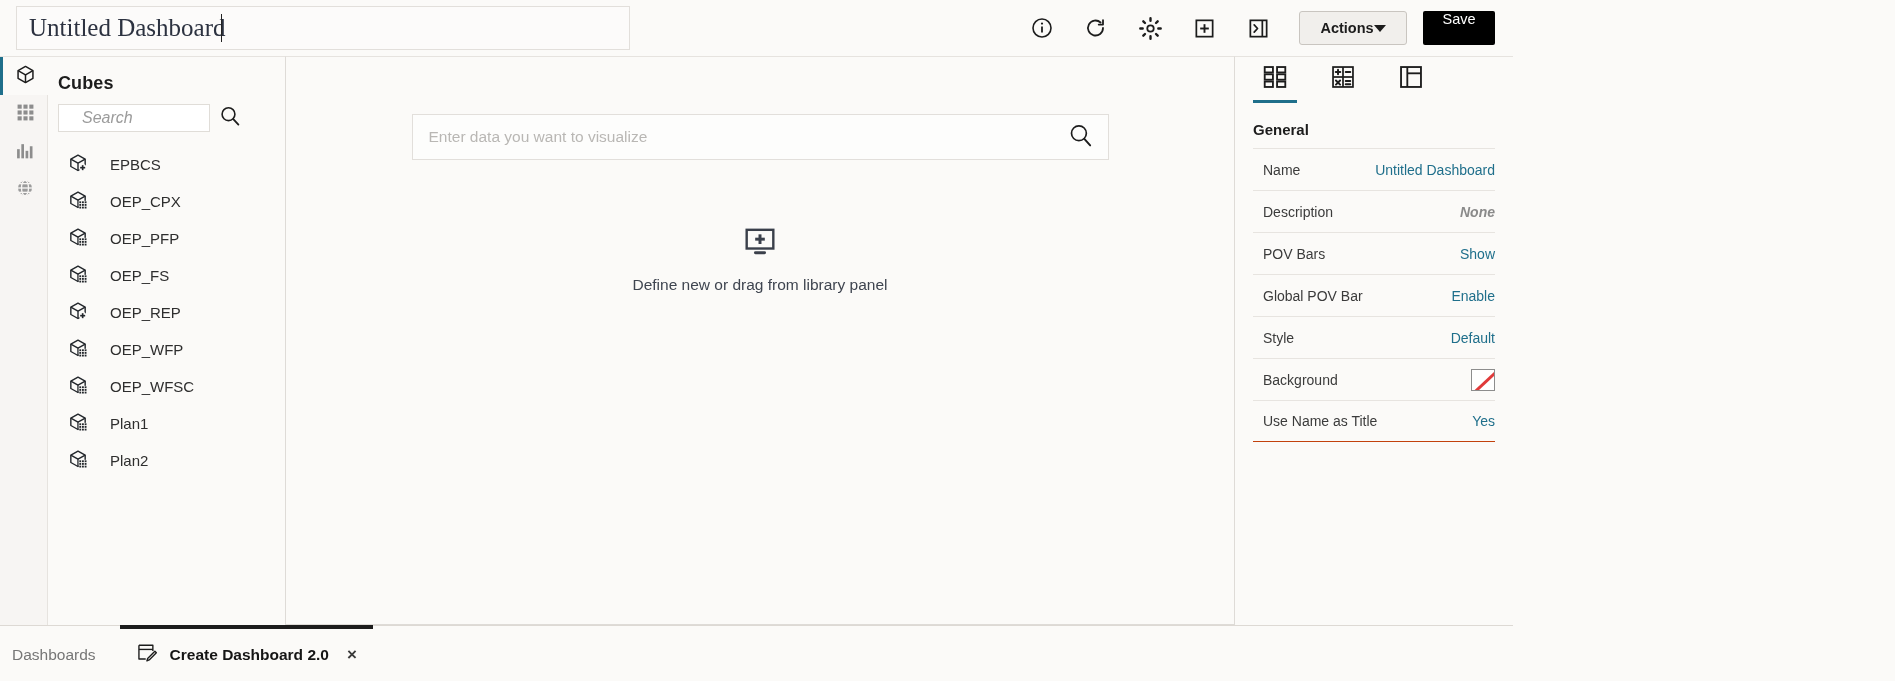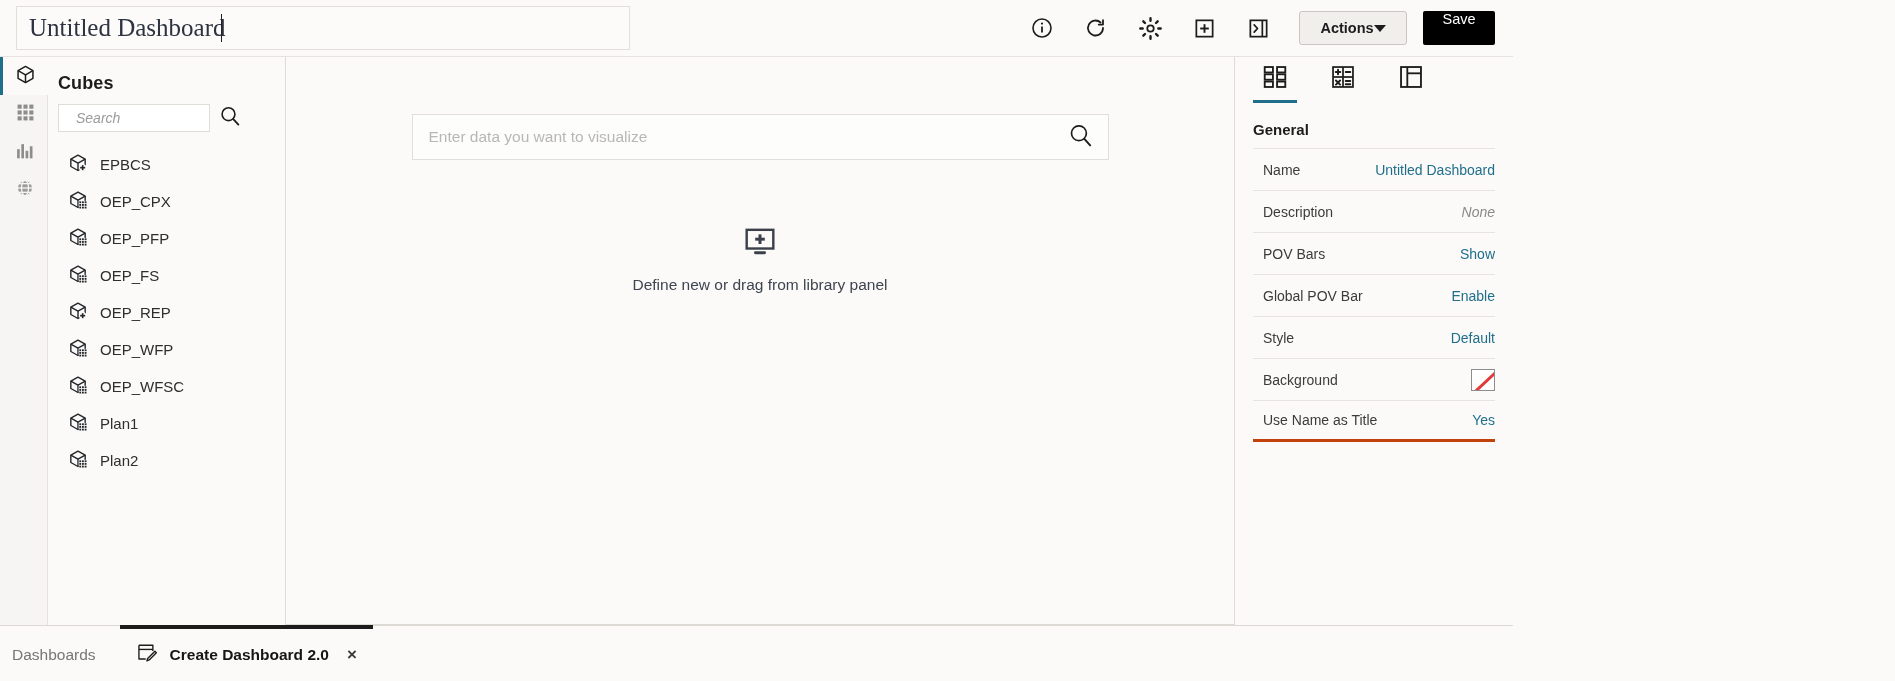--- a/index.html
+++ b/index.html
@@ -96,27 +96,27 @@
     padding: 0;
   }
   .lib-title {
     font-size: 18px; font-weight: 700; color: #1c1c1c;
     padding: 16px 0 10px 10px; letter-spacing: .1px;
   }
   .search-row { display: flex; align-items: center; padding: 0 6px 0 10px; gap: 8px; }
   .search-box {
     width: 152px; height: 28px;
     border: 1px solid #e0ddd8; background: #fff;
-    font-size: 14px; padding: 0 17px; outline: none;
+    font-size: 16px; padding: 0 23px; outline: none;
     font-family: "Liberation Sans", sans-serif;
   }
   .search-box::placeholder { color:#9b9b9b; font-style: italic; }
   .cube-list { margin-top: 14px; }
   .cube-item {
-    display: flex; align-items: center; gap: 12px;
+    display: flex; align-items: center; gap: 22px;
     height: 37px; padding-left: 20px; cursor: pointer;
     font-size: 15px; color: #2e2e2e;
   }
 
   
   .canvas {
     flex: 1 1 auto; min-width: 0;
     background: #fbfaf8;
     border-top: 1px solid #e6e3df;
     border-right: 1px solid #dedbd7;
@@ -165,24 +165,24 @@
     font-size: 15px; font-weight: 700; color: #1c1c1c;
     padding: 18px 0 10px 18px;
   }
   .prop-rows { padding: 0 18px; }
   .prop-row {
     height: 42px; display: flex; align-items: center;
     justify-content: space-between;
     border-top: 1px solid #e7e4e0;
     font-size: 14px;
   }
-  .prop-row:last-child { border-bottom: 3px solid #c2410c; }
+  .prop-row:last-child { border-bottom: 1px solid #c2410c; }
   .prop-label { color: #3b3b3b; padding-left: 10px; }
   .prop-val { color: #1f6f8b; cursor: pointer; }
-  .prop-val.muted { color: #8a8a8a; font-style: italic; cursor: default; }
+  .prop-val.muted { color: #8a8a8a; font-style: italic; cursor: default; font-weight: bold; }
   .swatch {
     width: 24px; height: 22px; border: 1px solid #8d8d8d; background: #fff;
     position: relative; cursor: pointer; overflow: hidden;
   }
   .swatch::after {
     content:""; position:absolute; left:-3px; top:50%;
     width: 34px; height: 3px; background:#e03a3a;
     transform: rotate(-43deg); transform-origin: center;
   }
 

